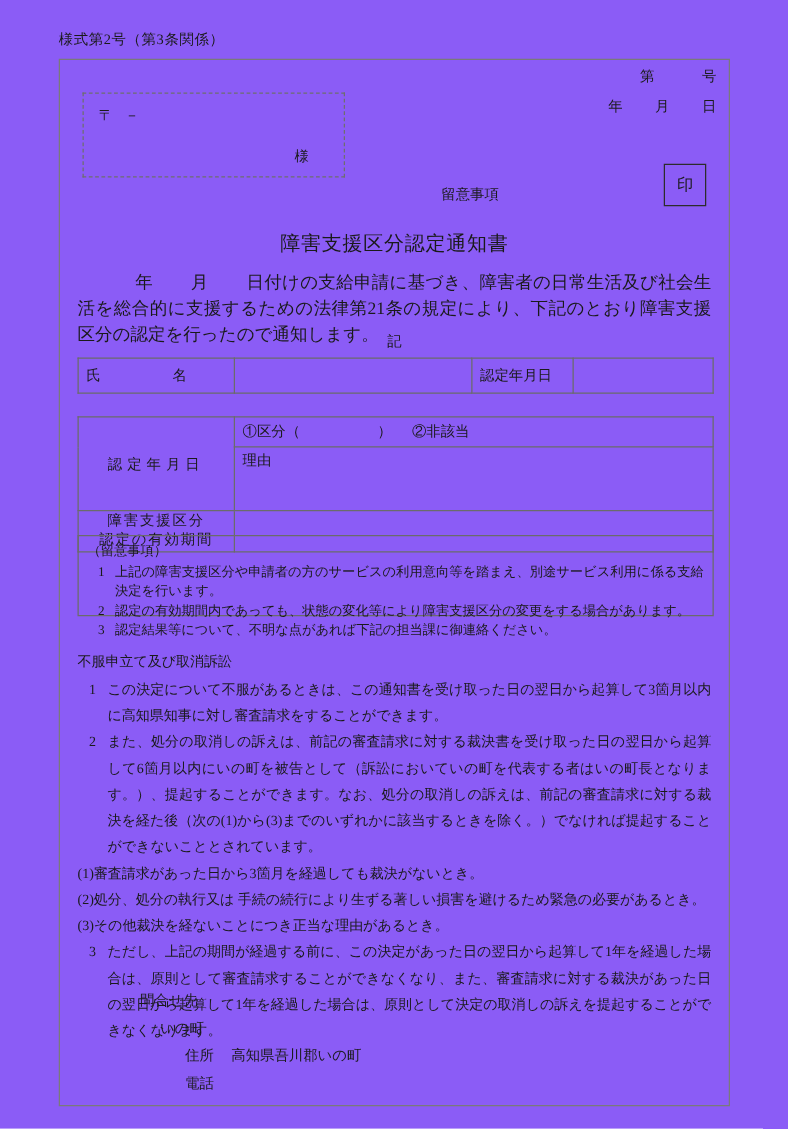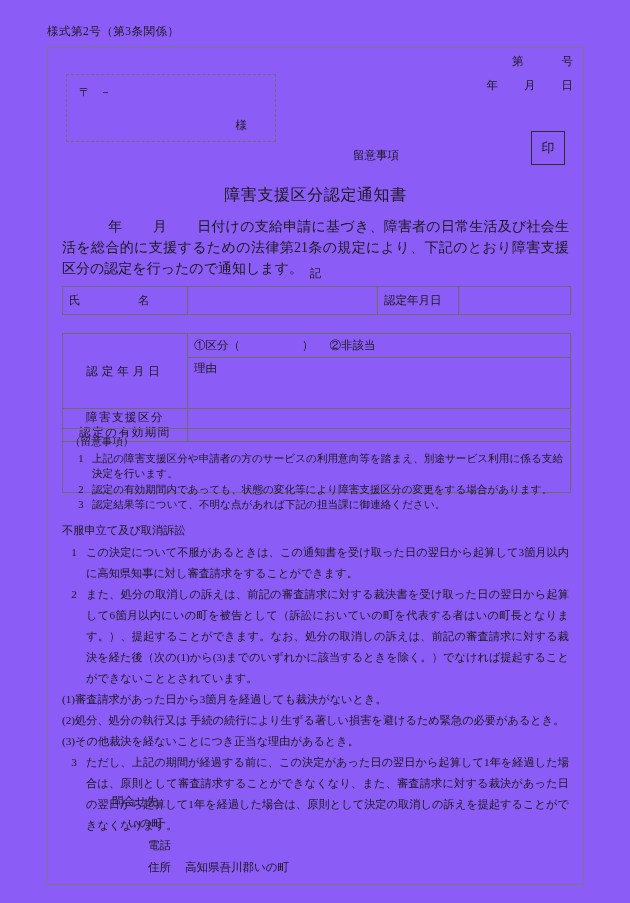--- a/index.html
+++ b/index.html
@@ -379,22 +379,22 @@
         <div class="ap-item">
           <div class="ap-num">3</div>
           <div class="ap-text">ただし、上記の期間が経過する前に、この決定があった日の翌日から起算して1年を経過した場合は、原則として審査請求することができなくなり、また、審査請求に対する裁決があった日の翌日から起算して1年を経過した場合は、原則として決定の取消しの訴えを提起することができなくなります。</div>
         </div>
       </div>
 
       <div class="contact">
         <div class="c-l1">問合せ先</div>
         <div class="c-l2">いの町</div>
         <div class="c-l3">
+          <span>住所</span><span class="c-gap"></span><span>高知県吾川郡いの町</span>
+        </div>
+        <div class="c-l3">
           <span>電話</span><span class="c-gap"></span><span></span>
-        </div>
-        <div class="c-l3">
-          <span>住所</span><span class="c-gap"></span><span>高知県吾川郡いの町</span>
         </div>
       </div>
 
     </div>
   </div>
 </div>
 
 </body></html>

